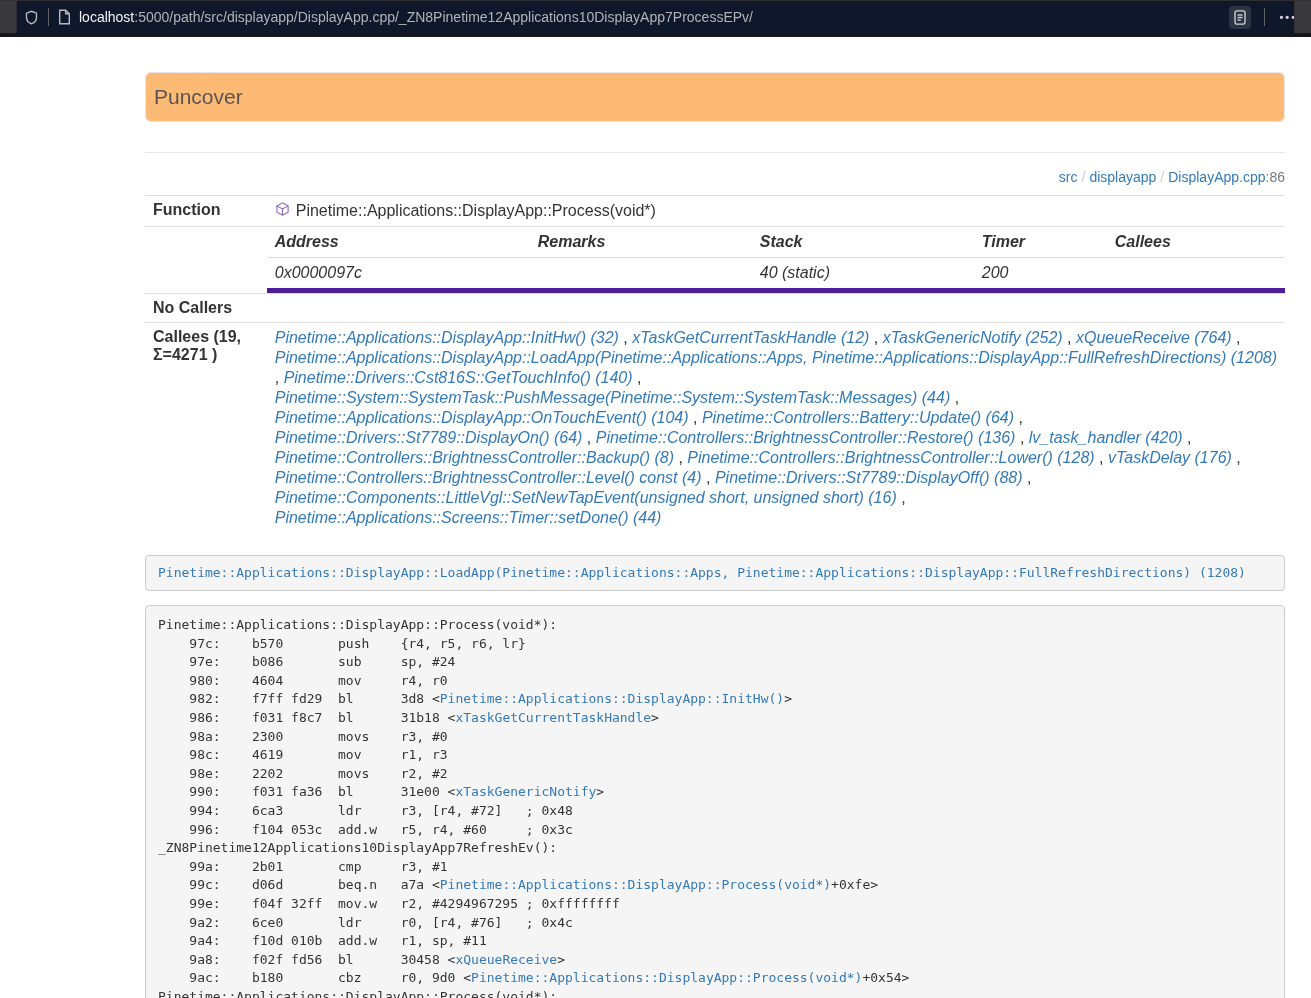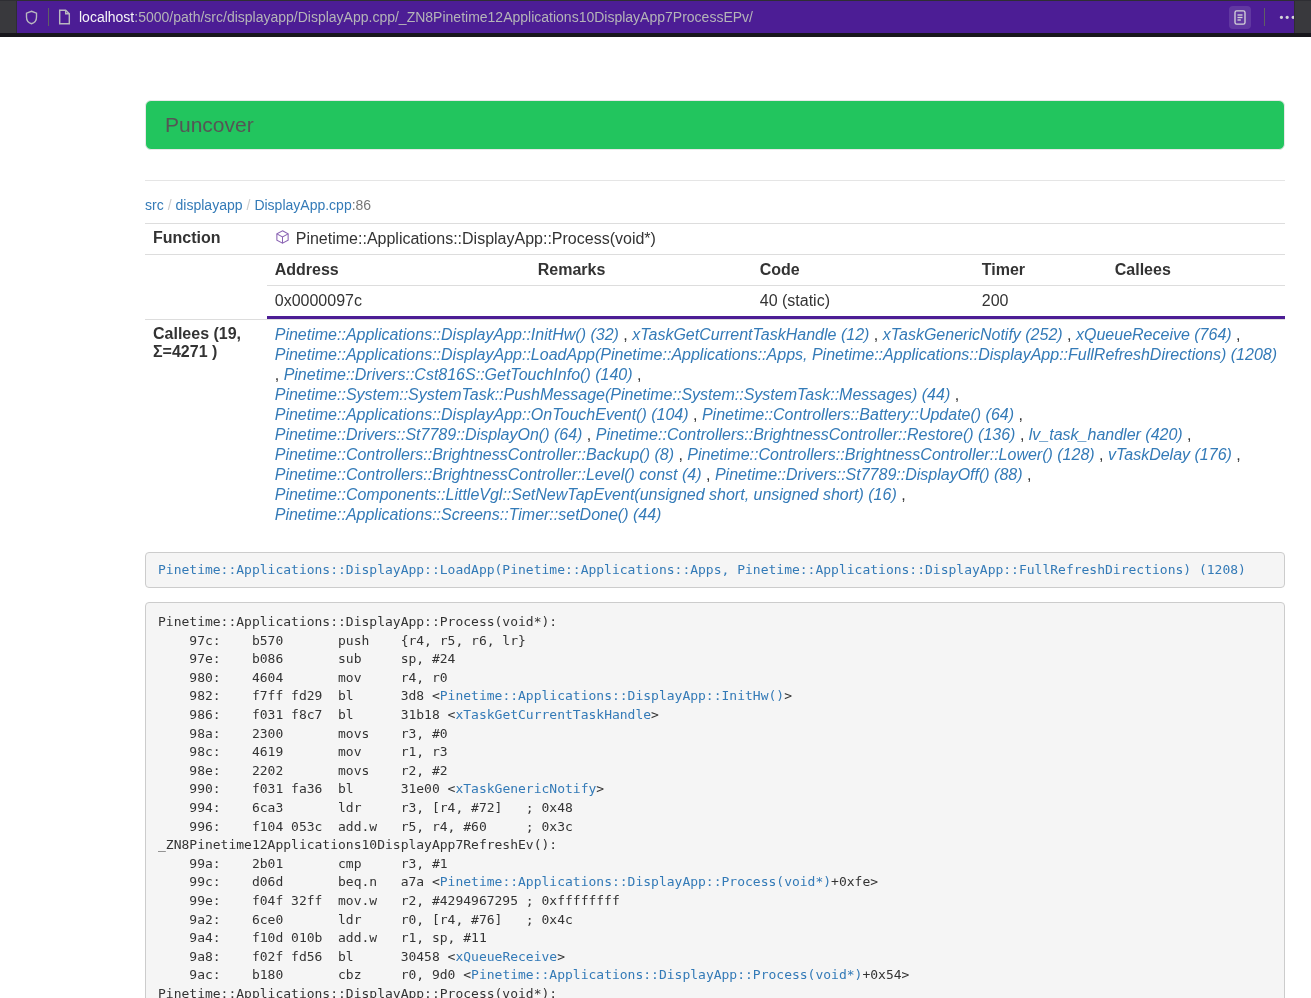--- a/index.html
+++ b/index.html
@@ -6,58 +6,58 @@
   html,body { margin:0; padding:0; }
   body {
     width:1311px; height:998px; overflow:hidden;
     background:#ffffff; color:#333;
     font-family:"Liberation Sans", sans-serif; font-size:14px;
   }
   a { color:#337ab7; text-decoration:none; cursor:pointer; }
 
   
   .browser-bar {
-    height:33px; background:#4c1d95; border-top:1px solid #2e2e33;
+    height:33px; background:#0f172a; border-top:1px solid #2e2e33;
     display:flex; align-items:center; position:relative;
   }
   .edge-strip { position:absolute; top:0; bottom:0; width:17px; background:#39393d; }
   .edge-strip.left { left:0; border-right:1px solid #2e2e33; }
   .edge-strip.right { right:0; border-left:1px solid #2e2e33; }
   .bar-icon { display:inline-flex; align-items:center; justify-content:center; flex:0 0 auto; }
   .shield-wrap { margin-left:24px; }
   .v-sep { width:1px; height:18px; background:#5f5f64; margin:0 9px; flex:0 0 auto; }
   .url-text {
     margin-left:8px; font-size:14px; color:#b4b4b8; white-space:nowrap;
     overflow:hidden; flex:1 1 auto;
   }
   .url-host { color:#f5f5f7; }
   .reader-btn { background:rgba(255,255,255,0.12); border-radius:4px; padding:4px 5px; margin-right:4px; }
   .menu-dots { color:#d5d5d8; font-size:11px; letter-spacing:2px; margin:0 14px 0 5px; font-weight:bold; }
   .dark-strip { height:4px; background:#17161c; }
 
   
   .container { width:1140px; margin-left:145px; }
   .jumbotron {
-    margin-top:63px; background:#22c55e; border:1px solid #e8e8e8;
-    border-radius:6px; padding:12px 19px;
+    margin-top:35px; background:#fdba74; border:1px solid #e8e8e8;
+    border-radius:6px; padding:12px 8px;
   }
   .jumbotron h1 { margin:0; font-size:21px; font-weight:400; color:#555; }
   hr.rule { border:0; border-top:1px solid #e5e5e5; margin:30px 0 0 0; }
-  .breadcrumb { margin-top:16px; font-size:14px; }
+  .breadcrumb { margin-top:16px; font-size:14px;text-align:right; }
   .crumb-sep { color:#ccc; padding:0 4px; }
   .crumb-suffix { color:#777; }
 
   
   table.info-table { width:100%; border-collapse:collapse; margin-top:10px; font-size:16px; }
   table.info-table > tbody > tr > td {
     border-top:1px solid #ddd; padding:5px 8px; vertical-align:top;
   }
   td.row-label { font-weight:bold; width:155px; }
   td.nopad { padding:0 !important; }
-  table.inner-table { width:100%; border-collapse:collapse; border-bottom:3px solid #4c1d95; }
+  table.inner-table { width:100%; border-collapse:collapse; border-bottom:5px solid #4c1d95;font-style:italic; }
   table.inner-table th, table.inner-table td { text-align:left; padding:6px 8px; }
   table.inner-table thead th { font-weight:bold; }
   table.inner-table tbody td { border-top:1px solid #ddd; }
   .func-cell { display:flex; align-items:center; gap:6px; }
   .callees { line-height:20px; }
   .callees a { white-space:nowrap;font-style:italic; }
 
   
   pre.codeblock {
     background:#f5f5f5; border:1px solid #ccc; border-radius:4px;
@@ -136,36 +136,40 @@
                 <col style="width:263px">
                 <col style="width:222px">
                 <col style="width:222px">
                 <col style="width:133px">
                 <col>
               </colgroup>
             <thead>
               <tr>
                 <th>Address</th>
                 <th>Remarks</th>
-                <th>Code</th>
+                <th>Stack</th>
                 <th>Timer</th>
                 <th>Callees</th>
               </tr>
             </thead>
             <tbody>
               <tr>
                 <td>0x0000097c</td>
                 <td></td>
                 <td>40 (static)</td>
                 <td>200</td>
                 <td></td>
               </tr>
             </tbody>
           </table>
         </td>
+      </tr>
+      <tr>
+        <td class="row-label">No Callers</td>
+        <td></td>
       </tr>
       <tr>
         <td class="row-label">Callees (19, Σ=4271 )</td>
         <td class="callees"><a>Pinetime::Applications::DisplayApp::InitHw() (32)</a> , <a>xTaskGetCurrentTaskHandle (12)</a> , <a>xTaskGenericNotify (252)</a> , <a>xQueueReceive (764)</a> , <a>Pinetime::Applications::DisplayApp::LoadApp(Pinetime::Applications::Apps, Pinetime::Applications::DisplayApp::FullRefreshDirections) (1208)</a> , <a>Pinetime::Drivers::Cst816S::GetTouchInfo() (140)</a> , <a>Pinetime::System::SystemTask::PushMessage(Pinetime::System::SystemTask::Messages) (44)</a> , <a>Pinetime::Applications::DisplayApp::OnTouchEvent() (104)</a> , <a>Pinetime::Controllers::Battery::Update() (64)</a> , <a>Pinetime::Drivers::St7789::DisplayOn() (64)</a> , <a>Pinetime::Controllers::BrightnessController::Restore() (136)</a> , <a>lv_task_handler (420)</a> , <a>Pinetime::Controllers::BrightnessController::Backup() (8)</a> , <a>Pinetime::Controllers::BrightnessController::Lower() (128)</a> , <a>vTaskDelay (176)</a> , <a>Pinetime::Controllers::BrightnessController::Level() const (4)</a> , <a>Pinetime::Drivers::St7789::DisplayOff() (88)</a> , <a>Pinetime::Components::LittleVgl::SetNewTapEvent(unsigned short, unsigned short) (16)</a> , <a>Pinetime::Applications::Screens::Timer::setDone() (44)</a></td>
       </tr>
     </tbody>
   </table>
 
   <pre class="codeblock banner"><a>Pinetime::Applications::DisplayApp::LoadApp(Pinetime::Applications::Apps, Pinetime::Applications::DisplayApp::FullRefreshDirections) (1208)</a></pre>
 

